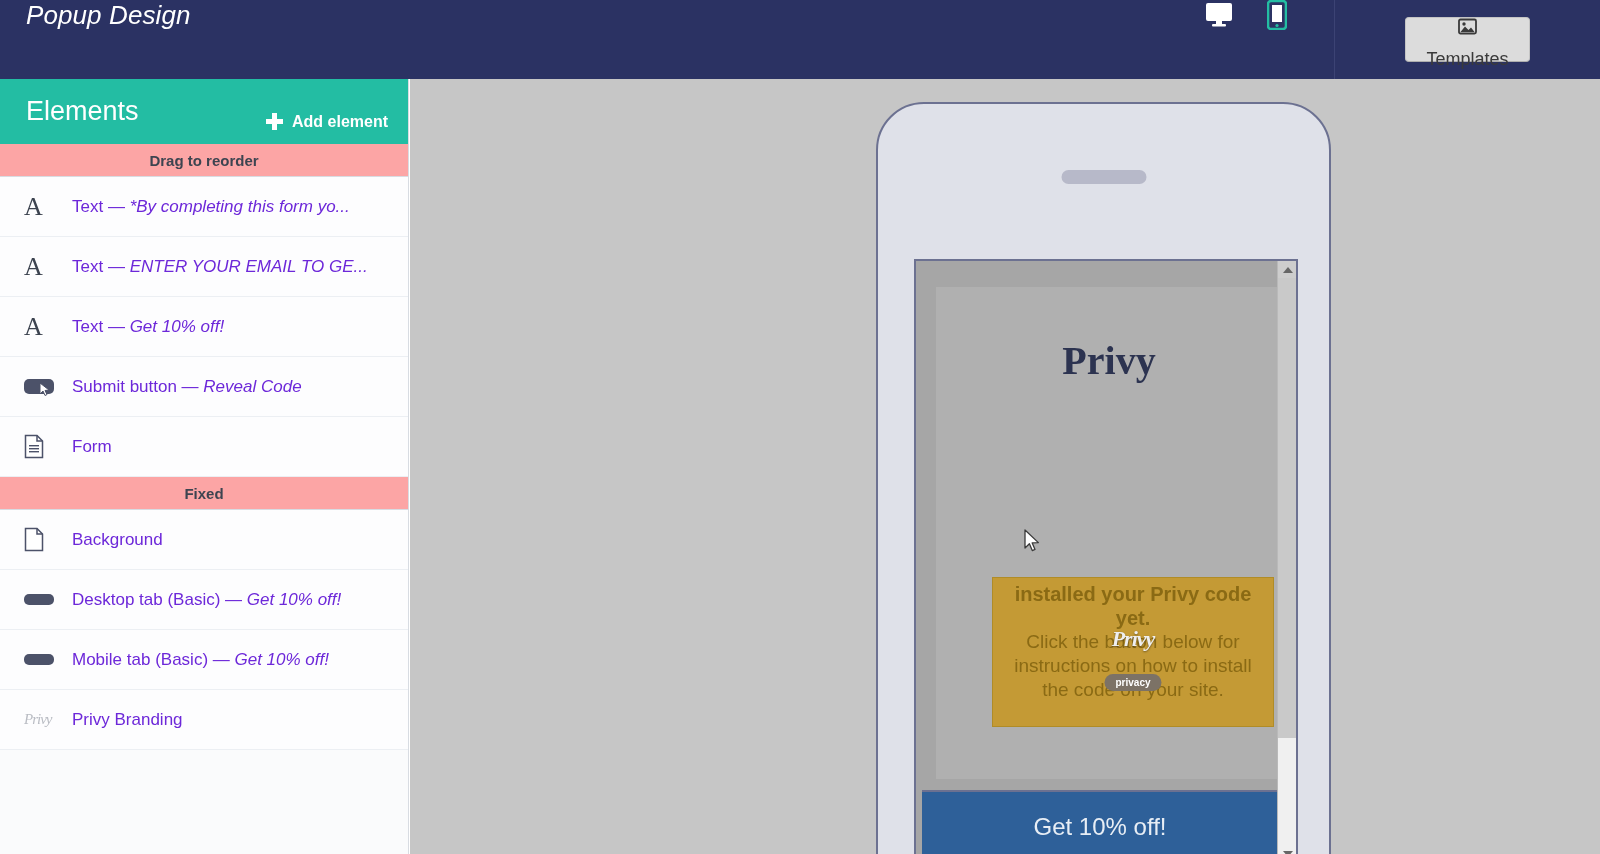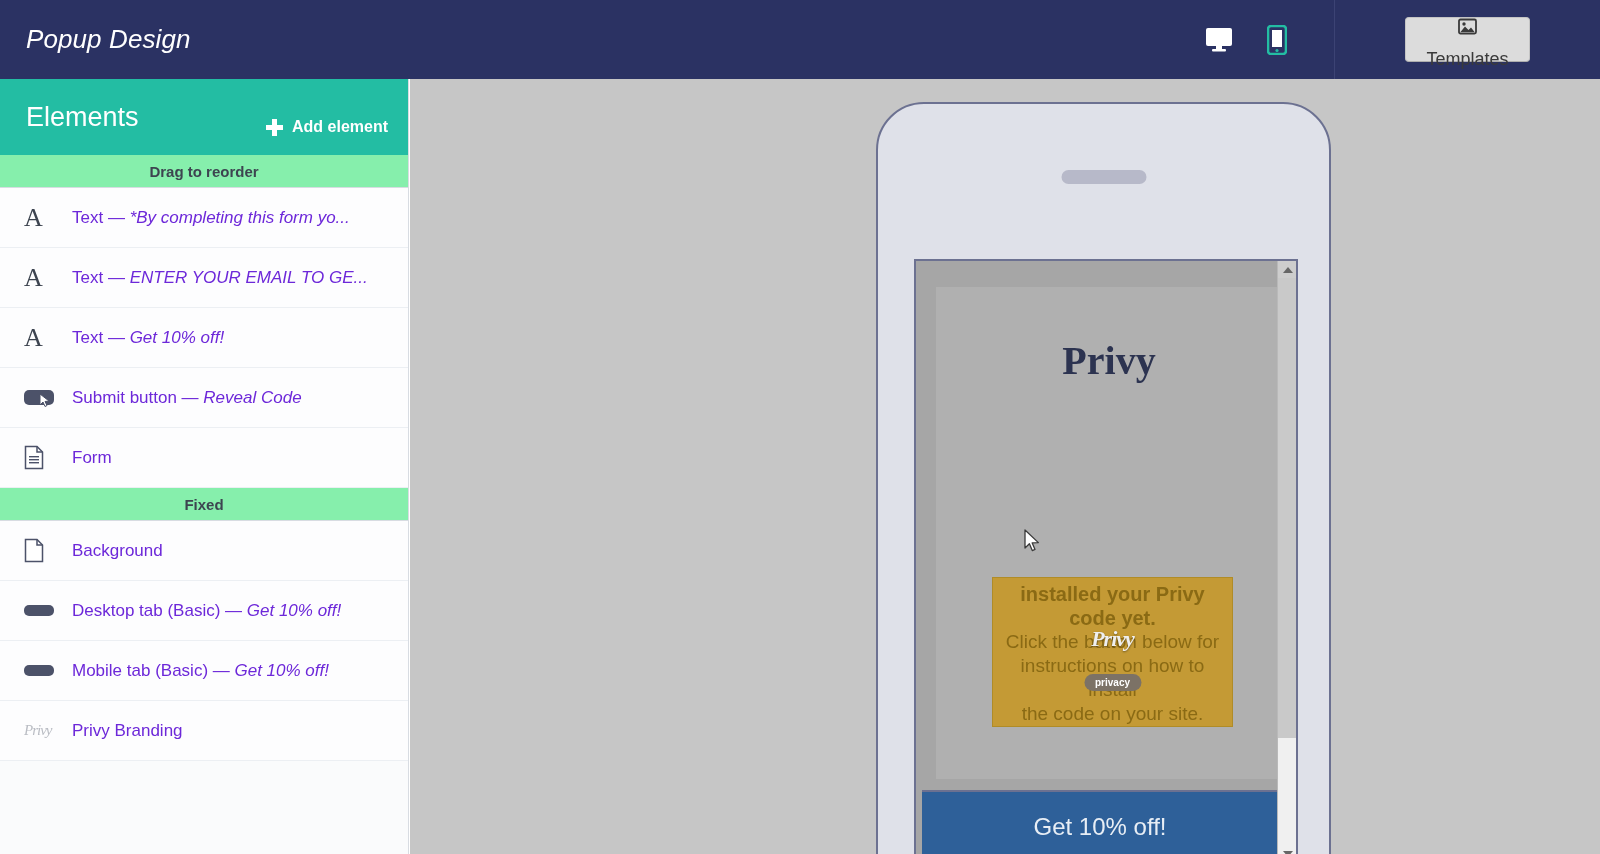--- a/index.html
+++ b/index.html
@@ -7,21 +7,21 @@
   body {
     font-family: "Liberation Sans", sans-serif;
     background: #ffffff;
     -webkit-font-smoothing: antialiased;
   }
 
   
   .topbar {
     position: absolute; left: 0; top: 0; width: 1600px; height: 79px;
     background: #2b3263;
-    display: flex; align-items: center;
+    display: flex; align-items: flex-start;
   }
   .app-title {
     color: #ffffff; font-size: 26px; font-style: italic; font-weight: 400;
     margin-left: 26px; letter-spacing: .1px;
   }
   .topbar-spacer { flex: 1; }
   .device-group { display: flex; align-items: center; gap: 28px; margin-right: 42px; }
   .device-btn { width: 30px; height: 30px; display: flex; align-items: center; justify-content: center; cursor: pointer; }
   .topbar-divider { width: 1px; height: 79px; background: #3c4374; }
   .templates-wrap { display: flex; align-items: center; justify-content: center; width: 265px; height: 79px; }
@@ -35,33 +35,33 @@
     width: 0; height: 0; border-left: 5px solid transparent; border-right: 5px solid transparent;
     border-top: 6px solid #3a3a3a; margin-left: 4px;
   }
 
   
   .sidebar {
     position: absolute; left: 0; top: 79px; width: 409px; height: 775px;
     background: #fafbfc; border-right: 1px solid #d8dce2;
   }
   .sidebar-header {
-    height: 76px; background: #23bda3; display: flex; align-items: center;
+    height: 65px; background: #23bda3; display: flex; align-items: center;
     padding: 0 20px 0 26px;
   }
   .sidebar-header h2 { color: #ffffff; font-size: 27px; font-weight: 400; }
   .sidebar-header .sp { flex: 1; }
   .add-element { display: flex; align-items: center; gap: 9px; color: #ffffff; font-size: 16px; font-weight: 600; cursor: pointer; margin-top: 20px; }
   .plus-icon { position: relative; width: 17px; height: 17px; }
   .plus-icon::before, .plus-icon::after { content: ""; position: absolute; background: #fff; }
   .plus-icon::before { left: 0; top: 6px; width: 17px; height: 5px; }
   .plus-icon::after { top: 0; left: 6px; width: 5px; height: 17px; }
 
   .section-head {
-    height: 33px; background: #86efac; border-bottom: 1px solid #d8dce2;
+    height: 33px; background: #fca5a5; border-bottom: 1px solid #d8dce2;
     display: flex; align-items: center; justify-content: center;
     font-size: 15px; font-weight: 700; color: #3d4450;
   }
   .el-row {
     height: 60px; display: flex; align-items: center; padding-left: 24px;
     border-bottom: 1px solid #eceff3; cursor: pointer; background: #fdfdfe;
   }
   .el-icon { width: 48px; display: flex; align-items: center; justify-content: flex-start; flex: none; }
   .el-label { font-size: 17px; color: #6d28d9; white-space: nowrap; overflow: hidden; }
   .el-label i { font-style: italic; }
@@ -91,21 +91,21 @@
   
   .bg-card {
     position: absolute; left: 20px; top: 26px; width: 346px; height: 492px;
     background: #b0b0b0;
   }
   .bg-heading {
     position: absolute; left: 0; right: 0; top: 50px; text-align: center;
     font-size: 40px; font-weight: 700; color: #2c3350; font-family: "Liberation Serif", serif;
   }
   .gold-panel {
-    position: absolute; left: 56px; top: 290px; width: 241px; height: 150px;
+    position: absolute; left: 56px; top: 290px; width: 282px; height: 150px;
     background: #c49a35; border: 1px solid #b08c27;
   }
   .gold-text {
     position: absolute; left: 12px; right: 12px; top: 4px; text-align: center;
     color: #8a6a14; font-size: 19px; line-height: 24px;
   }
   .gold-text .ln1 { font-weight: 700; font-size: 20px; }
   .install-btn {
     position: absolute; left: 50%; top: 106px; transform: translateX(-50%);
     background: #23704f; color: #e9f2ee; font-size: 18px;

